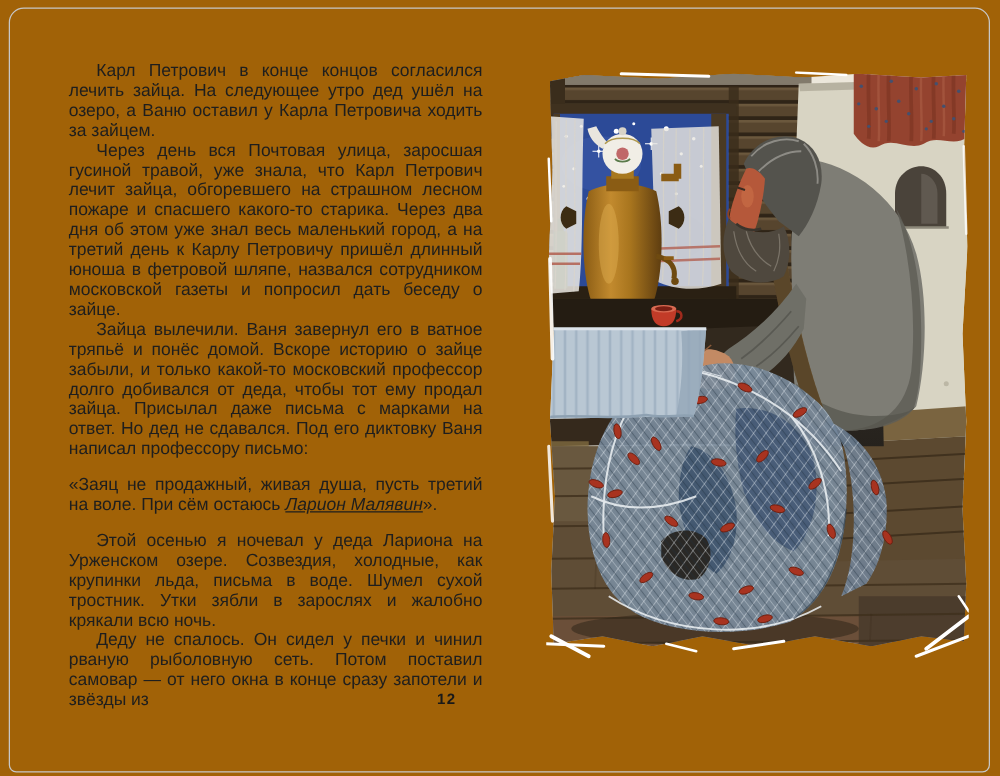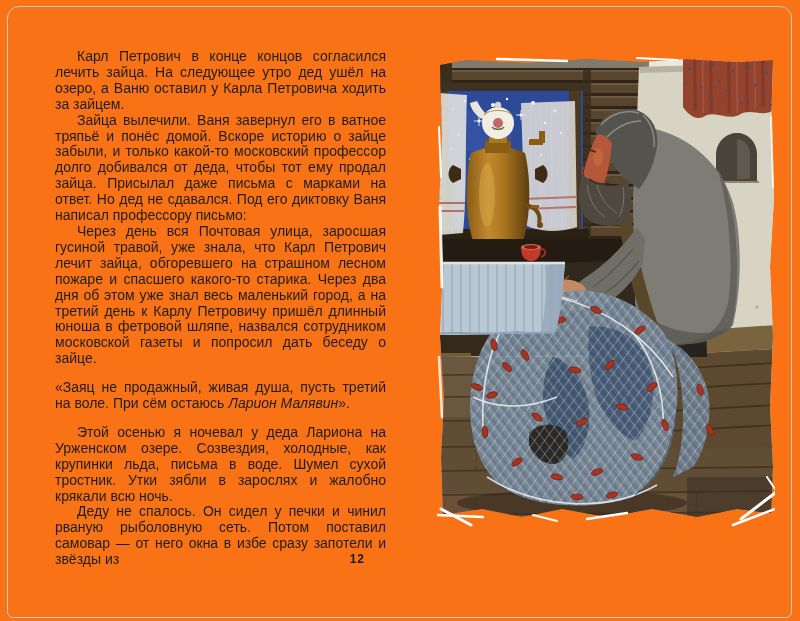--- a/index.html
+++ b/index.html
@@ -1,45 +1,45 @@
 <!DOCTYPE html>
 <html><head>
 <meta charset="utf-8">
 <style>
   html,body{margin:0;padding:0;background:#ffffff;}
   body{width:800px;height:621px;position:relative;overflow:hidden;
        font-family:"Liberation Sans", sans-serif;}
-  .scan-page{position:absolute;inset:0;background:#f97316;}
+  .scan-page{position:absolute;inset:0;background:#a16207;}
   .page-border{position:absolute;left:7px;top:6px;width:783px;height:610px;
        border:1px solid #c7c7c7;border-radius:12px 12px 6px 6px;pointer-events:none;}
   .text-col{position:absolute;left:55px;top:49px;width:331px;color:#1e1e1e;
        font-size:14px;line-height:15.9px;text-align:justify;
        -webkit-hyphens:auto;hyphens:auto;}
   .text-col p{margin:0;text-indent:22px;}
   .text-col p.letter{text-indent:0;margin:13px 0;}
-  .text-col p.letter i{font-style:italic;}
+  .text-col p.letter i{font-style:italic;text-decoration:underline;}
   .page-num{position:absolute;left:55px;top:552px;width:310px;text-align:right;
        font-family:Liberation Sans, sans-serif;font-weight:bold;font-size:12px;
        color:#191919;letter-spacing:1px;}
   .illus{position:absolute;left:437px;top:57px;width:338px;height:497px;}
   .illus svg{display:block;}
 </style>
 </head>
 <body>
 
 <div class="scan-page">
   <div class="page-border"></div>
 
   <div class="text-col" lang="ru">
     <p>Карл Петрович в конце концов согласился лечить зайца. На следующее утро дед ушёл на озеро, а Ваню оставил у Карла Петровича ходить за зайцем.</p>
+    <p>Через день вся Почтовая улица, заросшая гусиной травой, уже знала, что Карл Петрович лечит зайца, обгоревшего на страшном лесном пожаре и спасшего какого-то старика. Через два дня об этом уже знал весь маленький город, а на третий день к Карлу Петровичу пришёл длинный юноша в фетровой шляпе, назвался сотрудником московской газеты и попросил дать беседу о зайце.</p>
     <p>Зайца вылечили. Ваня завернул его в ватное тряпьё и понёс домой. Вскоре историю о зайце забыли, и только какой-то московский профессор долго добивался от деда, чтобы тот ему продал зайца. Присылал даже письма с марками на ответ. Но дед не сдавался. Под его диктовку Ваня написал профессору письмо:</p>
-    <p>Через день вся Почтовая улица, заросшая гусиной травой, уже знала, что Карл Петрович лечит зайца, обгоревшего на страшном лесном пожаре и спасшего какого-то старика. Через два дня об этом уже знал весь маленький город, а на третий день к Карлу Петровичу пришёл длинный юноша в фетровой шляпе, назвался сотрудником московской газеты и попросил дать беседу о зайце.</p>
     <p class="letter"><span>«Заяц не продажный, живая душа, пусть третий на воле. При сём остаюсь </span><i>Ларион Малявин</i><span>».</span></p>
     <p>Этой осенью я ночевал у деда Лариона на Урженском озере. Созвездия, холодные, как крупинки льда, письма в воде. Шумел сухой тростник. Утки зябли в зарослях и жалобно крякали всю ночь.</p>
-    <p>Деду не спалось. Он сидел у печки и чинил рваную рыболовную сеть. Потом поставил самовар — от него окна в избе сразу запотели и звёзды из</p>
+    <p>Деду не спалось. Он сидел у печки и чинил рваную рыболовную сеть. Потом поставил самовар — от него окна в конце сразу запотели и звёзды из</p>
   </div>
 
   <div class="page-num">12</div>
 
   <div class="illus">
   <svg width="338" height="497" viewBox="0 0 338 497" xmlns="http://www.w3.org/2000/svg">
     <defs>
       <clipPath id="torn">
         <path d="M3,8 L30,3 L90,6 L150,2 L205,5 L250,2 L300,5 L336,3 L334,70 L337,140 L333,210 L336,280 L333,350 L336,410 L334,456 L300,452 L260,460 L215,452 L170,460 L125,452 L85,460 L45,452 L6,458 L4,400 L7,340 L3,280 L6,210 L2,150 L5,80 Z"></path>
       </clipPath>

